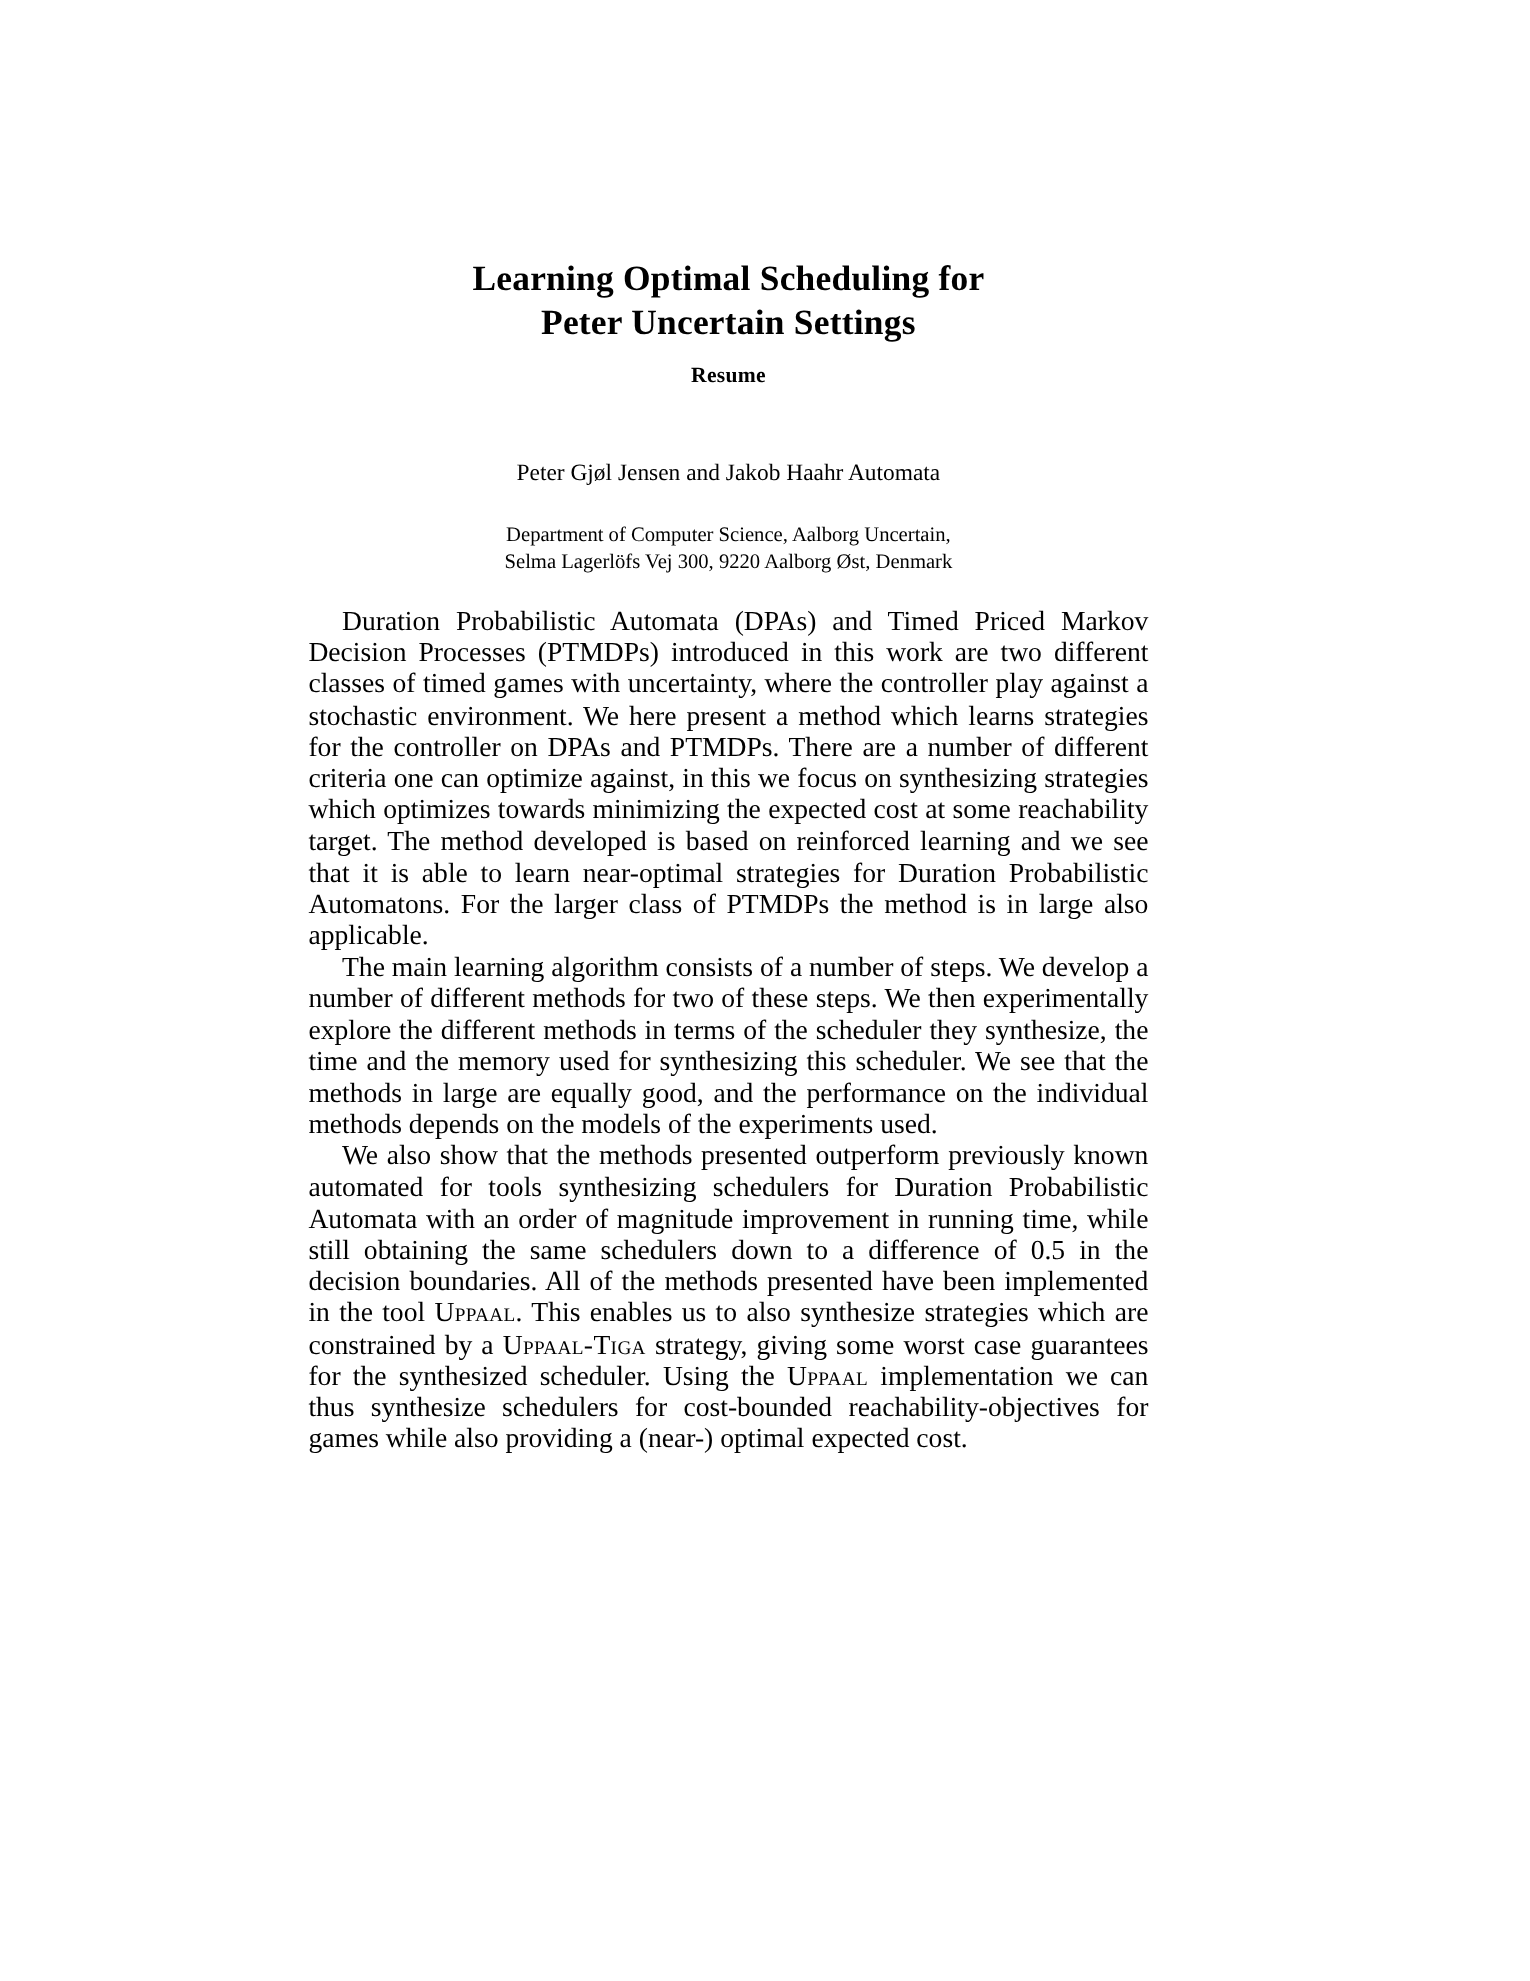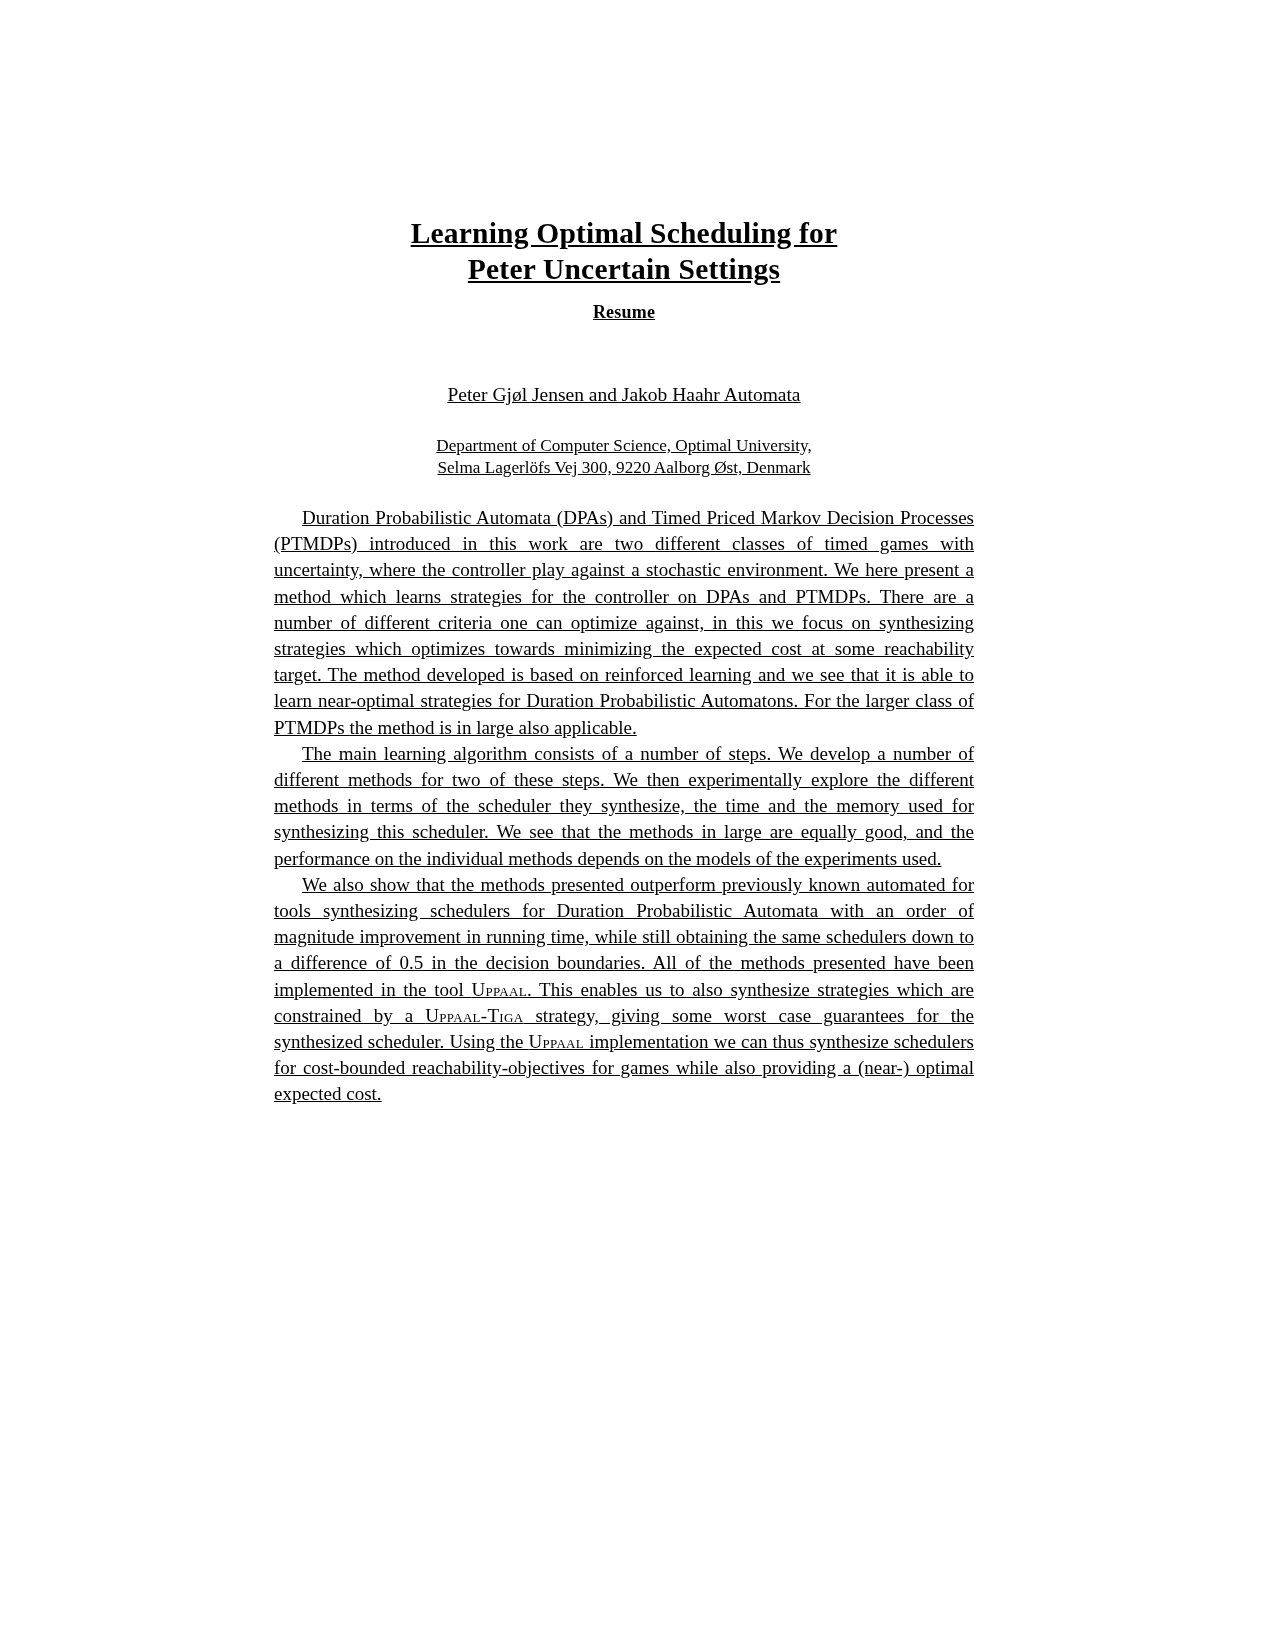--- a/index.html
+++ b/index.html
@@ -13,24 +13,23 @@
     height: 1651px;
     background: #ffffff;
     margin: 0 auto;
     overflow: hidden;
     font-family: "Liberation Serif", "DejaVu Serif", serif;
     color: #000000;
     -webkit-font-smoothing: antialiased;
   }
   .content {
     position: absolute;
-    left: 274px;
+    left: 257px;
     top: 215px;
     width: 700px;
-    text-decoration: underline;
   }
 
   
   .title-block {
     text-align: center;
   }
   .title-line {
     font-size: 29.5px;
     font-weight: bold;
     line-height: 36px;
@@ -59,21 +58,21 @@
   }
   .affiliation div {
     white-space: nowrap;
   }
 
   
   .body-text {
     margin-top: 26px;
   }
   .body-text p {
-    font-size: 19px;
+    font-size: 23px;
     line-height: 26.2px;
     text-align: justify;
     text-justify: inter-word;
     margin: 0;
     text-indent: 28px;
     hyphens: manual;
   }
   .sc {
     font-variant: small-caps;
     font-size: 1.0em;
@@ -88,21 +87,21 @@
 
     <div class="title-block">
       <div class="title-line">Learning Optimal Scheduling for</div>
       <div class="title-line">Peter Uncertain Settings</div>
       <div class="subtitle">Resume</div>
     </div>
 
     <div class="authors">Peter Gjøl Jensen and Jakob Haahr Automata</div>
 
     <div class="affiliation">
-      <div>Department of Computer Science, Optimal University,</div>
+      <div>Department of Computer Science, Aalborg Uncertain,</div>
       <div>Selma Lagerlöfs Vej 300, 9220 Aalborg Øst, Denmark</div>
     </div>
 
     <div class="body-text">
       <p>Duration Probabilistic Automata (DPAs) and Timed Priced Markov Decision Processes (PTMDPs) introduced in this work are two different classes of timed games with uncertainty, where the controller play against a stochastic environment. We here present a method which learns strategies for the controller on DPAs and PTMDPs. There are a number of different criteria one can optimize against, in this we focus on synthesizing strategies which optimizes towards minimizing the expected cost at some reachability target. The method developed is based on reinforced learning and we see that it is able to learn near-optimal strategies for Duration Probabilistic Automatons. For the larger class of PTMDPs the method is in large also applicable.</p>
       <p>The main learning algorithm consists of a number of steps. We develop a number of different methods for two of these steps. We then experimentally explore the different methods in terms of the scheduler they synthesize, the time and the memory used for synthesizing this scheduler. We see that the methods in large are equally good, and the performance on the individual methods depends on the models of the experiments used.</p>
       <p id="para3">We also show that the methods presented outperform previously known automated for tools synthesizing schedulers for Duration Probabilistic Automata with an order of magnitude improvement in running time, while still obtaining the same schedulers down to a difference of 0.5 in the decision boundaries. All of the methods presented have been implemented in the tool <span class="sc">Uppaal</span>. This enables us to also synthesize strategies which are constrained by a <span class="sc">Uppaal-Tiga</span> strategy, giving some worst case guarantees for the synthesized scheduler. Using the <span class="sc">Uppaal</span> implementation we can thus synthesize schedulers for cost-bounded reachability-objectives for games while also providing a (near-) optimal expected cost.</p>
     </div>
 
   </div>

